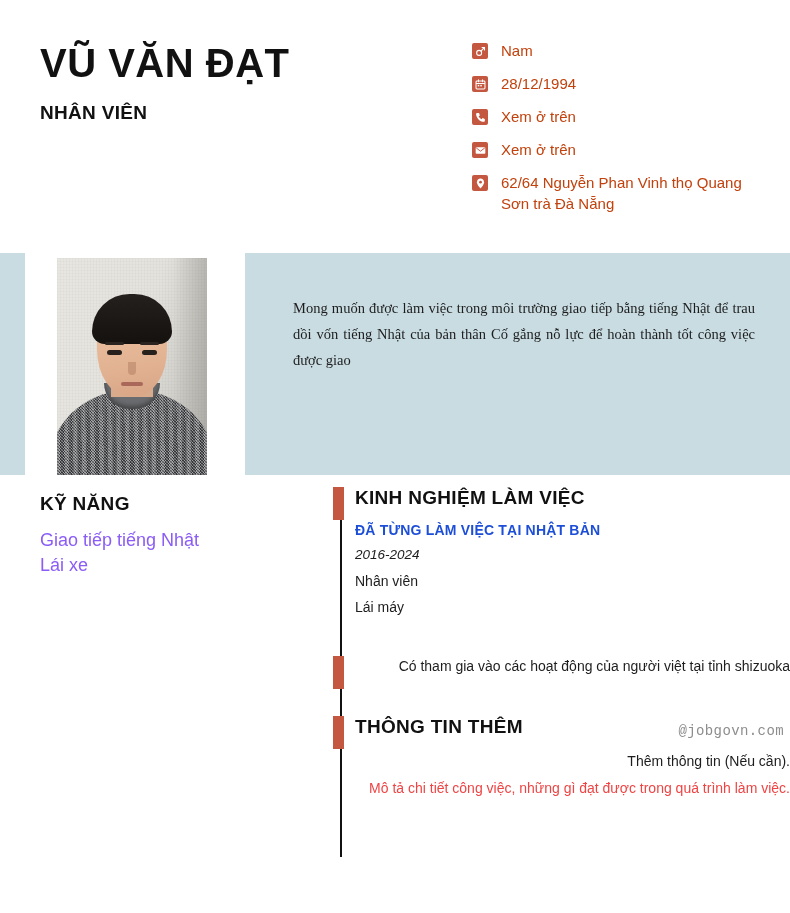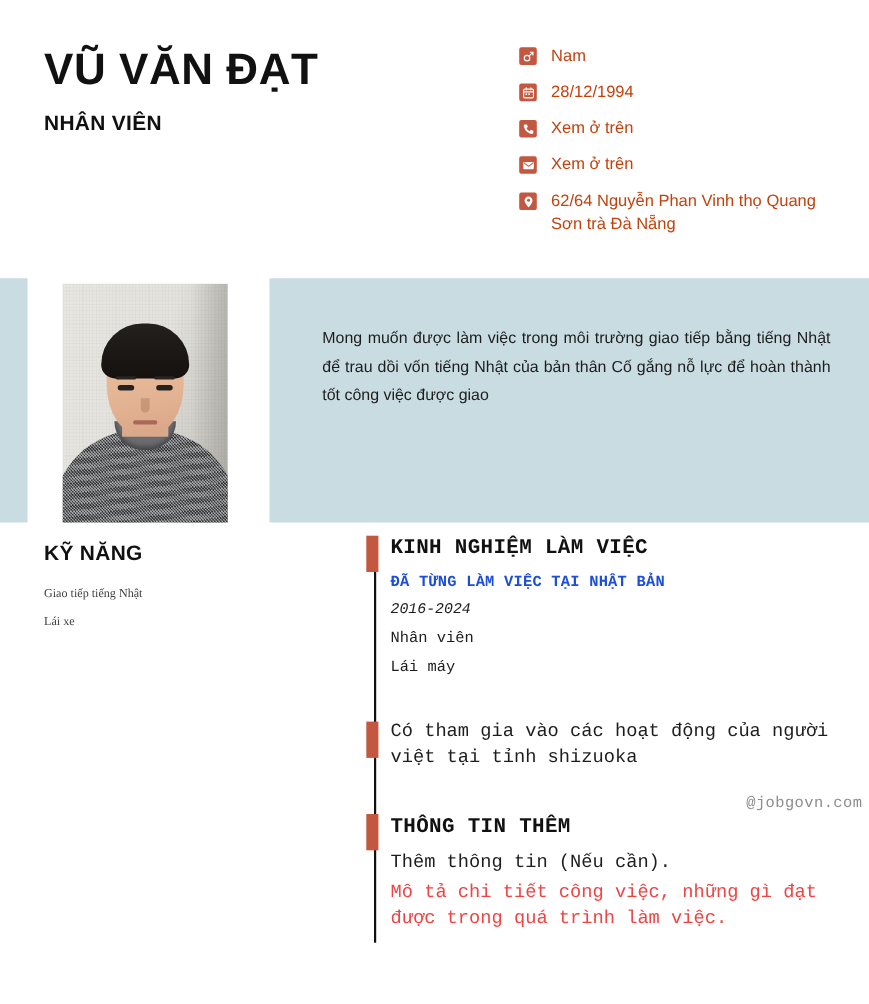--- a/index.html
+++ b/index.html
@@ -219,20 +219,21 @@
     background: linear-gradient(90deg, rgba(120,118,112,0) 0%, rgba(120,118,112,0.30) 100%);
   }
 
   .objective-panel {
     position: absolute;
     left: 245px;
     top: 0;
     width: 545px;
     height: 222px;
     background: #c8dce2;
+    font-family: Liberation Serif, serif;
   }
 
   .objective-text {
     position: absolute;
     left: 48px;
     top: 42px;
     width: 462px;
     font-size: 14.5px;
     line-height: 26px;
     color: #1d1d1d;
@@ -255,24 +256,23 @@
     width: 250px;
   }
   .skills-title {
     font-size: 19px;
     font-weight: bold;
     letter-spacing: 0.3px;
     color: #111111;
     margin-bottom: 13px;
   }
   .skill-item {
-    font-size: 11px;
+    font-size: 18px;
     line-height: 25px;
-    color: #404040;
-    font-family: Liberation Serif, serif;
+    color: #8b5cf6;
   }
 
   
   .timeline-rule {
     position: absolute;
     left: 340px;
     top: 25px;
     width: 1.6px;
     height: 357px;
     background: #111111;
@@ -281,21 +281,20 @@
   .right-col {
     position: absolute;
     left: 333px;
     top: 0;
     width: 457px;
   }
 
   .section {
     position: relative;
     padding-left: 22px;
-    font-family: Liberation Mono, monospace;
   }
 
   .section-marker {
     position: absolute;
     left: 0;
     top: 2px;
     width: 11px;
     height: 33px;
     background: #c4573f;
   }
@@ -327,23 +326,24 @@
 
   .entry-line {
     margin-top: 6px;
     font-size: 14px;
     color: #1d1d1d;
     line-height: 20px;
   }
 
   .body-line {
     margin-top: 9px;
-    font-size: 17px;
+    font-size: 14px;
     color: #1d1d1d;
     line-height: 24px;
+    text-align: right;
   }
   .body-line.tight { margin-top: 3px; }
   .body-line.muted { color: #ef4444; }
 
   .sec-exp  { margin-top: 10px; }
   .sec-act  { margin-top: 37px; }
   .sec-info { margin-top: 36px; }
 
   
   .watermark {

